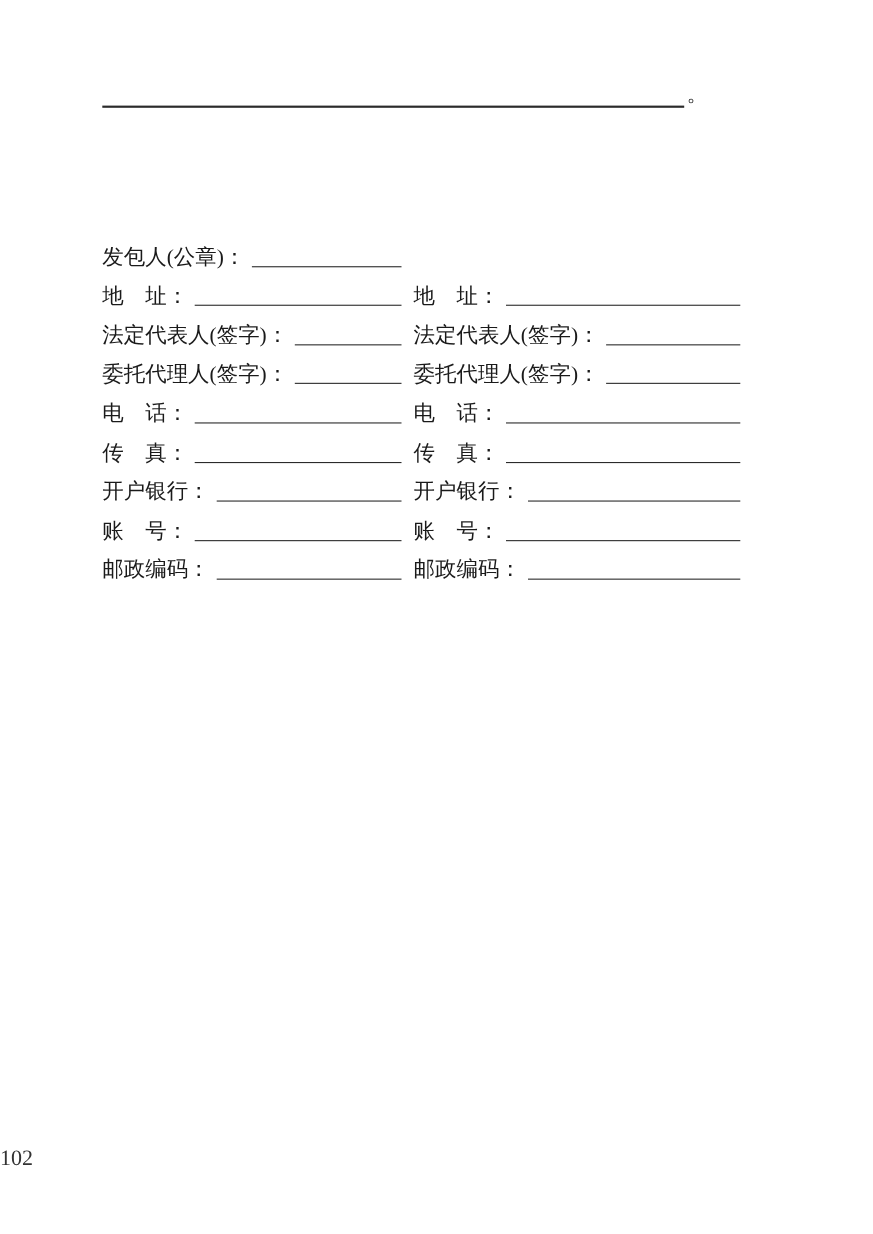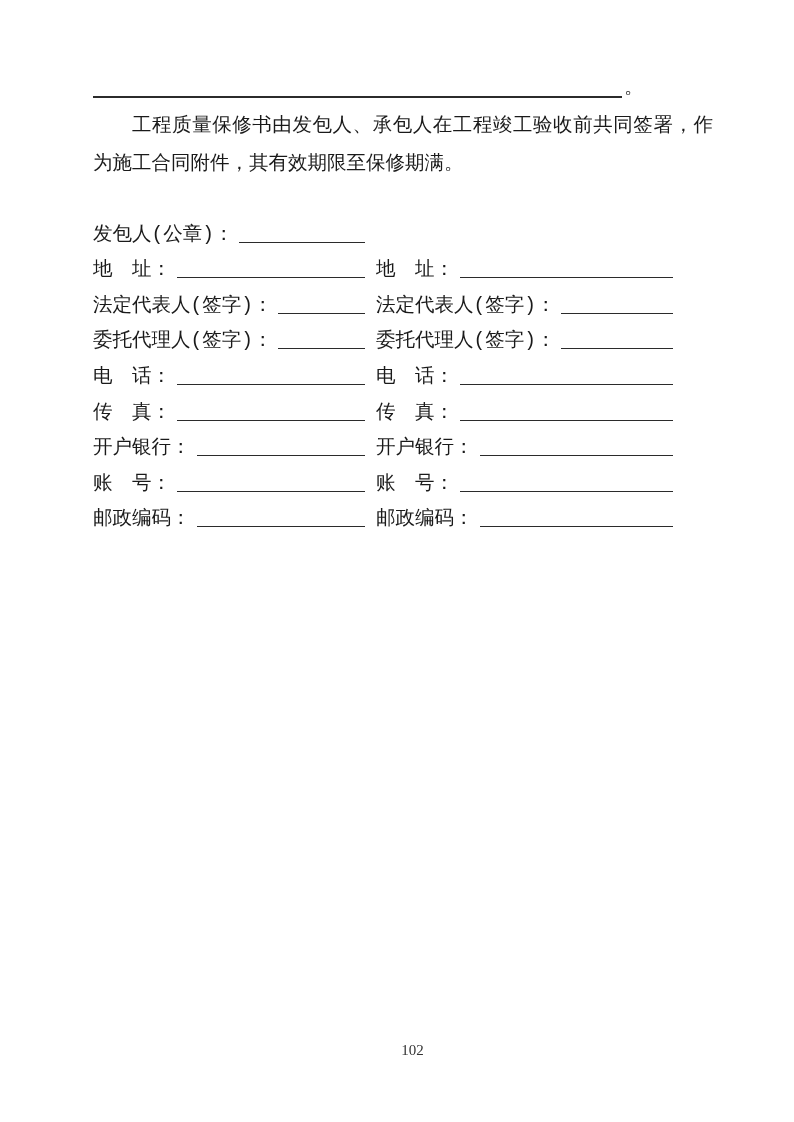--- a/index.html
+++ b/index.html
@@ -25,54 +25,52 @@
   .rule-punct{margin-left:2px;}
   
   .para{
     position:absolute;left:93px;top:106px;width:620px;
     font-size:19.5px;line-height:38px;
     text-indent:2em;
     text-align:justify;text-justify:inter-character;
   }
   
   .form{
-    position:absolute;left:93px;top:211px;width:580px;font-family:Liberation Mono, monospace;
+    position:absolute;left:93px;top:211px;width:580px;
   }
   .form-row{
     display:flex;align-items:flex-end;
     height:35.6px;
     font-size:19.5px;
   }
   .cell{display:flex;align-items:flex-end;min-width:0;}
   .cell-left{width:283px;padding-right:11px;box-sizing:border-box;flex:none;}
   .cell-right{flex:1;}
   .lbl{flex:none;white-space:pre;line-height:24px;}
   .blank{
     flex:1;height:10px;
     border-bottom:1.6px solid #2b2b2b;
     margin-left:6px;margin-bottom:4px;
   }
   
   .page-num{
     position:absolute;left:0;right:0;top:1042px;
-    text-align:center;
-    font-size:15px;color:#333333;padding-left:31px;
+    font-size:20px;color:#333333;
   }
 </style>
 </head>
 <body>
 
 <div class="page">
 
   <div class="top-line">
     <span class="rule"></span>
     <span class="rule-punct">。</span>
   </div>
 
-  <div class="para">工程质量保修书由发包人、承包人在工程竣工验收前共同签署，作为施工合同附件，其有效期限至保修期满。</div>
 
   <div class="form">
 
     <div class="form-row">
       <div class="cell cell-left">
         <span class="lbl">发包人(公章)：</span>
         <span class="blank"></span>
       </div>
     </div>
 

